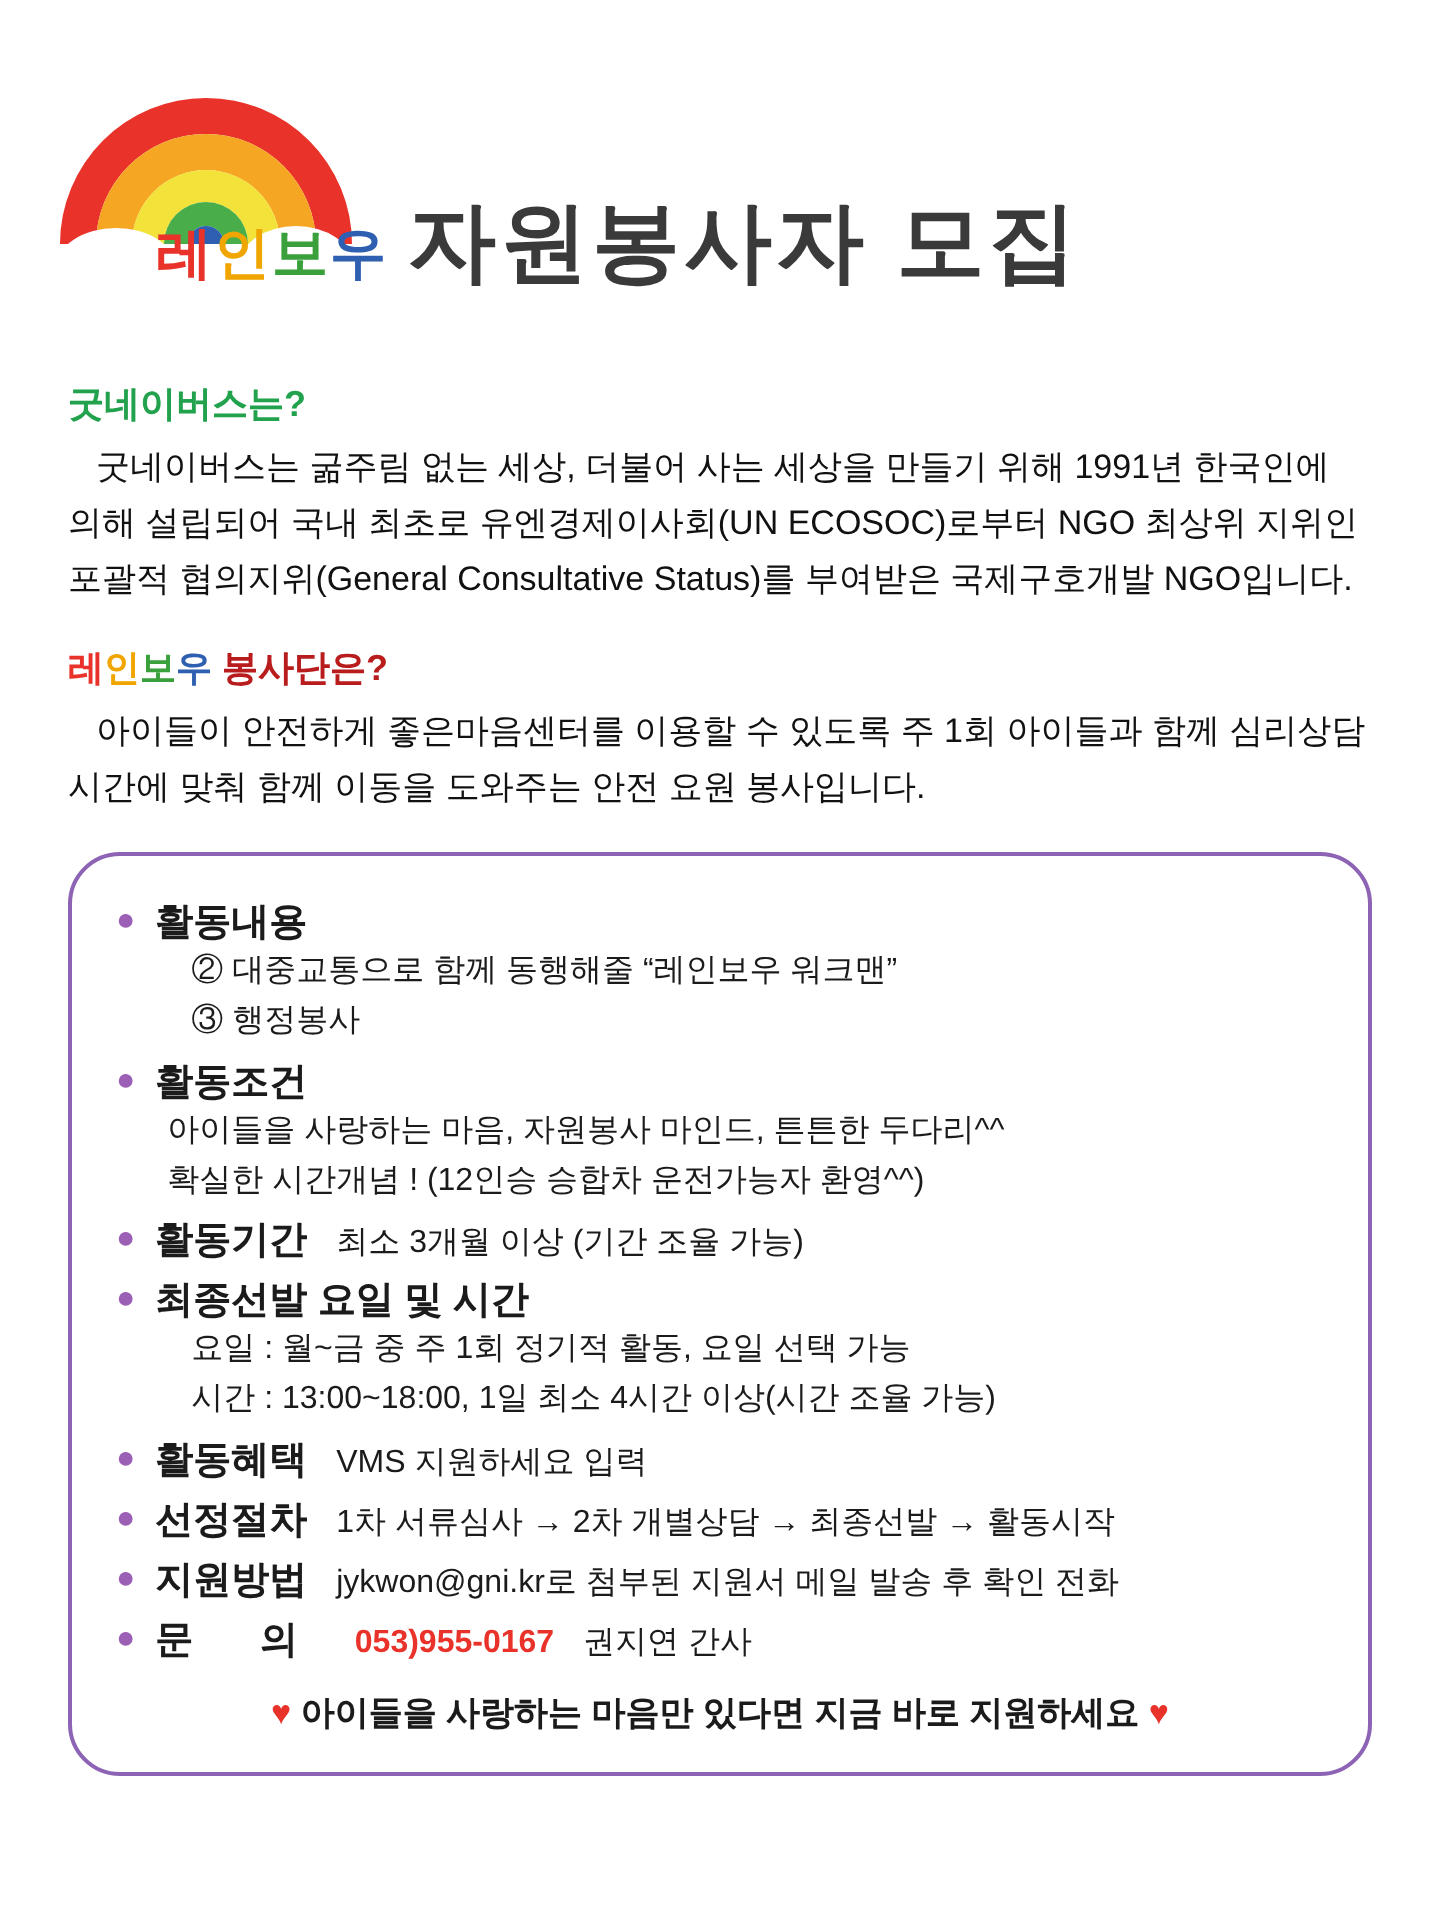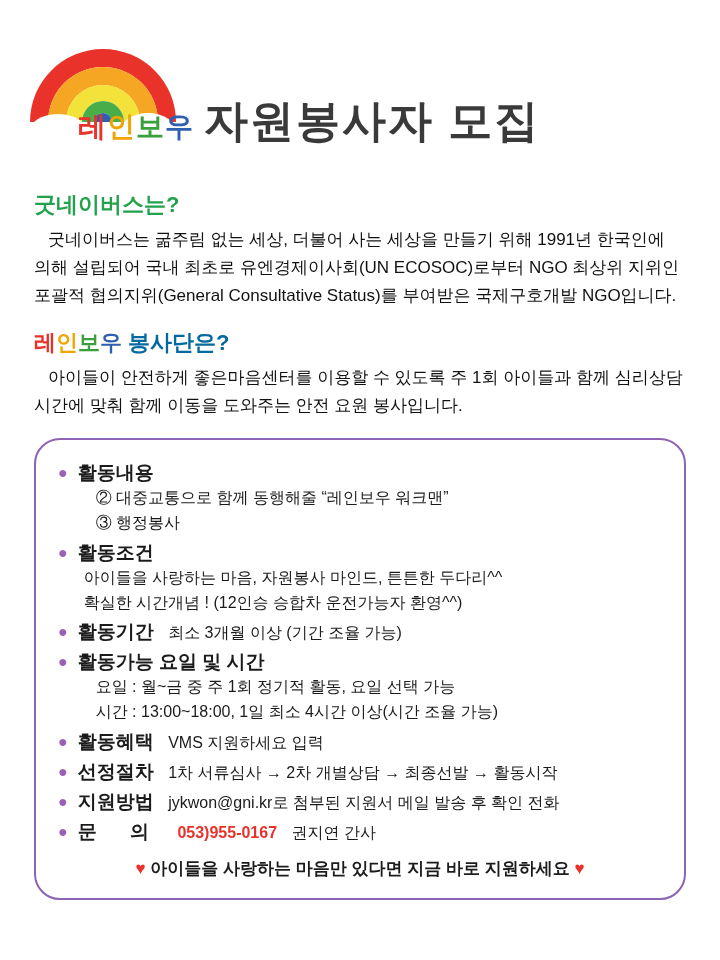--- a/index.html
+++ b/index.html
@@ -53,31 +53,31 @@
     color: #3a3a3a;
     letter-spacing: 2px;
     white-space: nowrap;
   }
 
   
   .section {
     margin: 0 34px;
   }
   .sec-heading {
-    font-size: 22px;
+    font-size: 18px;
     font-weight: bold;
     margin-bottom: 6px;
     white-space: nowrap;
   }
   .sec-heading.green { color: #23a24d; }
   .sec-heading .rb1 { color: #e8322a; }
   .sec-heading .rb2 { color: #f0a500; }
   .sec-heading .rb3 { color: #39a03c; }
   .sec-heading .rb4 { color: #2e5fb0; }
-  .sec-heading .rest { color: #0369a1; }
+  .sec-heading .rest { color: #b91c1c; }
 
   .sec-body {
     font-size: 17px;
     line-height: 1.65;
     color: #111;
     text-indent: 14px;
     margin-bottom: 18px;
   }
 
   
@@ -206,21 +206,21 @@
     <span class="bullet">●</span>
     <div class="item-content">
       <span class="item-title">활동기간</span>
       <span class="item-inline">최소 3개월 이상 (기간 조율 가능)</span>
     </div>
   </div>
 
   <div class="item">
     <span class="bullet">●</span>
     <div class="item-content">
-      <span class="item-title">활동가능 요일 및 시간</span>
+      <span class="item-title">최종선발 요일 및 시간</span>
       <div class="sub-line">요일 : 월~금 중 주 1회 정기적 활동, 요일 선택 가능</div>
       <div class="sub-line">시간 : 13:00~18:00, 1일 최소 4시간 이상(시간 조율 가능)</div>
     </div>
   </div>
 
   <div class="item">
     <span class="bullet">●</span>
     <div class="item-content">
       <span class="item-title">활동혜택</span>
       <span class="item-inline">VMS 지원하세요 입력</span>

